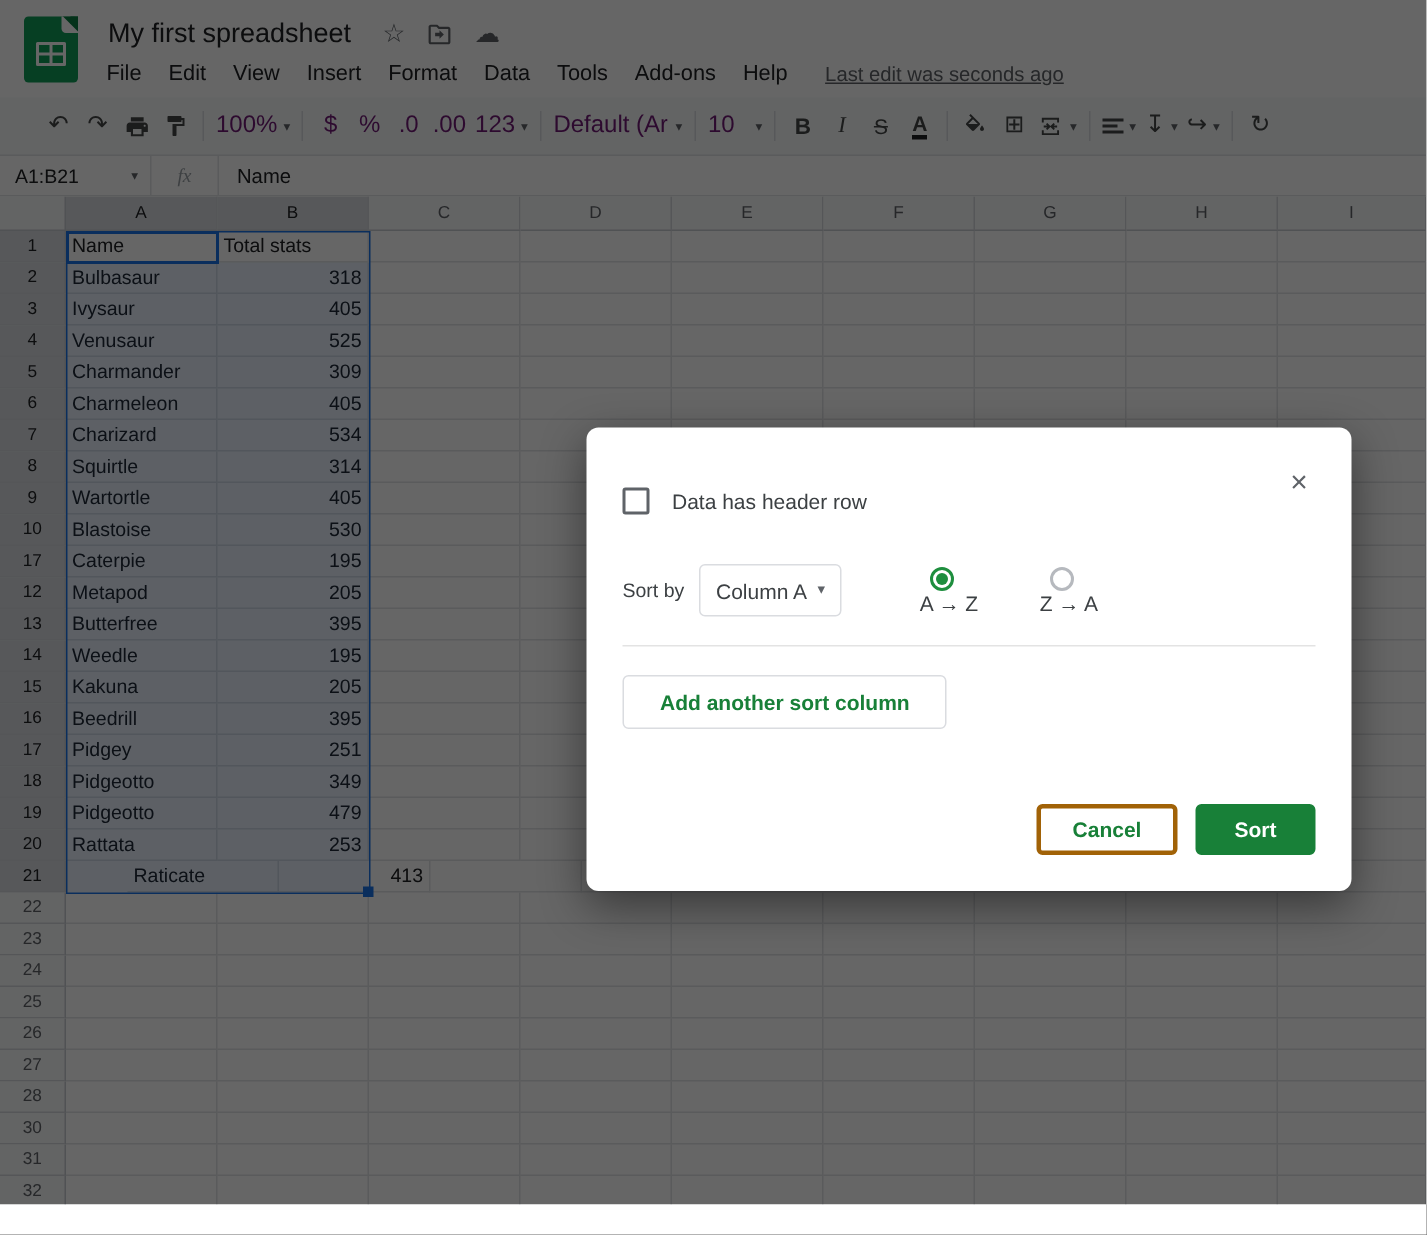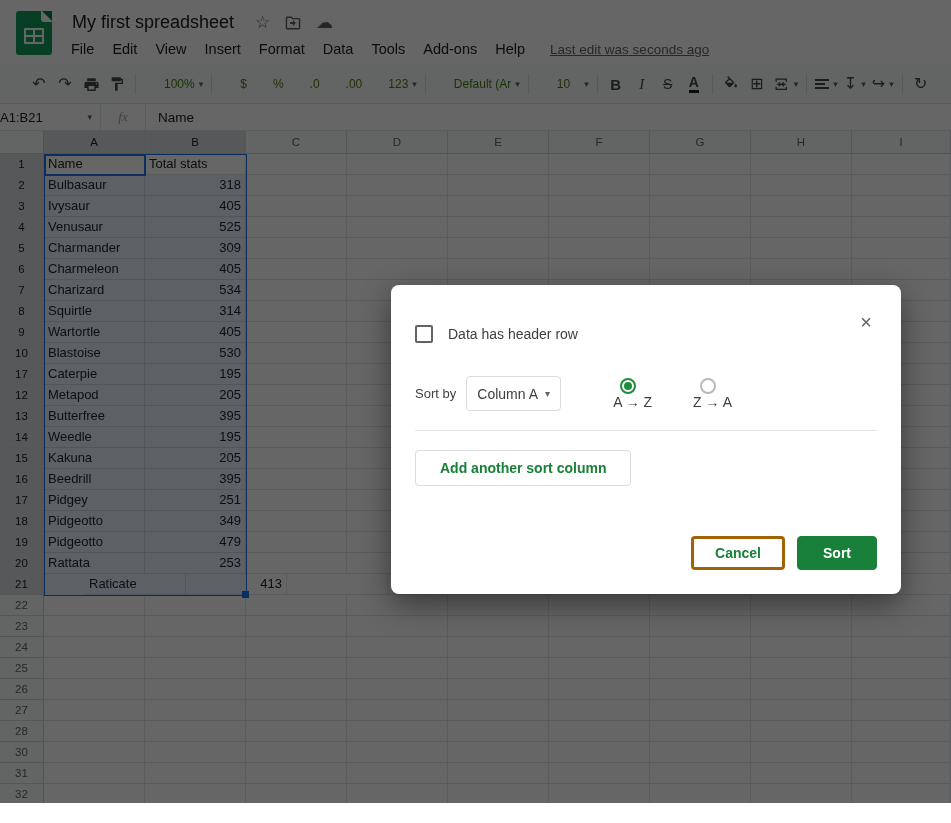--- a/index.html
+++ b/index.html
@@ -27,29 +27,29 @@
   .toolbar { position:absolute; left:0; top:65px; width:951px; height:39px; background:#f8f9fa; border-bottom:1px solid #e0e3e7; display:flex; align-items:center; padding-left:26px; overflow:hidden; }
   .tb { height:28px; min-width:26px; display:flex; align-items:center; justify-content:center; color:#444746; font-size:14px; border-radius:3px; cursor:pointer; padding:0 3px; flex:0 0 auto; }
   .tb svg { display:block; fill:#444746; }
   .tb .glyph { font-size:16px; line-height:1; }
   .tb-sep { width:1px; height:20px; background:#d9dce0; margin:0 5px; flex:0 0 auto; }
   .caret { font-size:9px; color:#5f6368; margin-left:4px; }
   .tb-bold { font-weight:bold; font-size:15px; }
   .tb-italic { font-style:italic; font-family:"Liberation Serif",serif; font-size:15px; }
   .tb-strike { text-decoration:line-through; font-size:14px; }
   .tb-color { font-weight:bold; font-size:14px; border-bottom:3px solid #202124; line-height:14px; padding-bottom:1px; }
-  .tb-text { font-size:12px; color:#4d7c0f;margin-left:20px; }
+  .tb-text { font-size:16px; color:#701a75; }
   .tb-font { width:92px; justify-content:space-between; }
   .tb-font .fname { white-space:nowrap; overflow:hidden; max-width:76px; }
   .bars { width:14px; height:10px; border-top:2px solid #444746; border-bottom:2px solid #444746; position:relative; }
   .bars:after { content:""; position:absolute; left:0; top:2px; width:10px; height:2px; background:#444746; }
 
   
   .fxbar { position:absolute; left:0; top:104px; width:951px; height:27px; background:#fff; border-bottom:1px solid #e0e3e7; display:flex; align-items:center; }
-  .namebox { width:100px; height:100%; display:flex; align-items:center; padding-left:0; font-size:13px; color:#202124; cursor:pointer; }
+  .namebox { width:100px; height:100%; display:flex; align-items:center; padding-left:10px; font-size:13px; color:#202124; cursor:pointer; }
   .namebox .caret { margin-left:auto; margin-right:8px; }
   .fx-sep { width:1px; height:100%; background:#e0e3e7; }
   .fx-label { width:44px; text-align:center; font-style:italic; color:#9aa0a6; font-size:13px; font-family:"Liberation Serif",serif; }
   .fx-value { padding-left:12px; font-size:13.5px; color:#202124; flex:1; }
 
   
   .sheet { position:absolute; left:0; top:131px; width:951px; height:692px; overflow:hidden; background:#fff; }
   .col-header-row { display:flex; height:23px; }
   .corner { width:44px; height:23px; background:#f8f9fa; border-right:1px solid #c9ccd1; border-bottom:1px solid #c9ccd1; flex:0 0 auto; }
   .col-h { height:23px; background:#f8f9fa; border-right:1px solid #d5d8dc; border-bottom:1px solid #c9ccd1; font-size:11.5px; color:#5f6368; display:flex; align-items:center; justify-content:center; cursor:pointer; flex:0 0 auto; }

